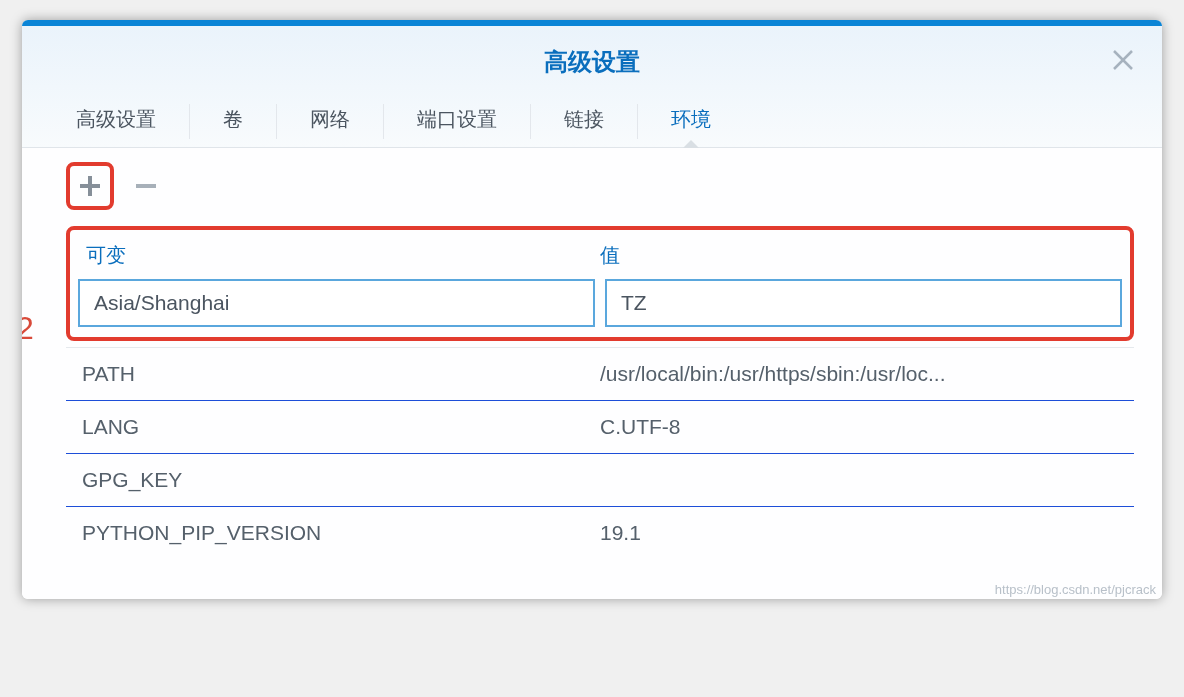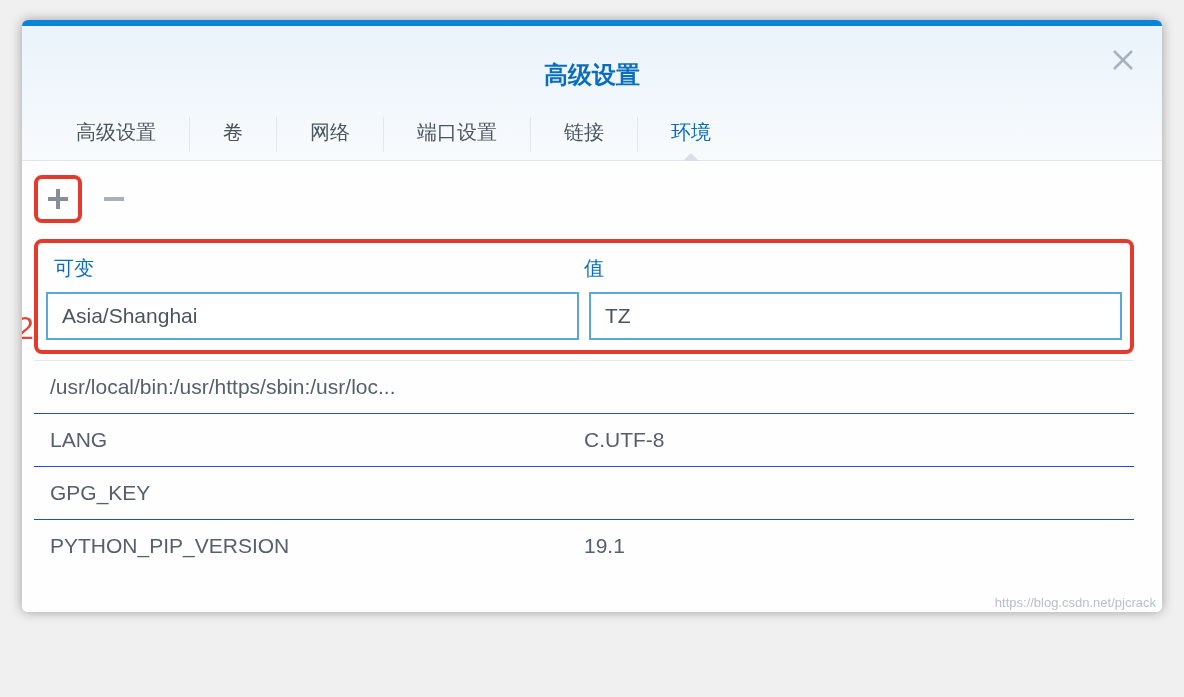--- a/index.html
+++ b/index.html
@@ -22,21 +22,21 @@
       border-radius: 6px;
       overflow: hidden;
       position: relative;
     }
     .window-top-stripe {
       height: 6px;
       background: #0a84d6;
     }
     .header-bg {
       background: linear-gradient(to bottom, #eaf3fb 0%, #f8fbfd 100%);
-      padding-top: 25px;
+      padding-top: 12px;
       padding-bottom: 0;
     }
     .dialog-title {
       text-align: center;
       color: #0a6ebd;
       font-size: 24px;
       font-weight: bold;
       padding: 8px 0 18px 0;
     }
     .close-btn {
@@ -75,21 +75,21 @@
       bottom: -1px;
       left: 50%;
       transform: translateX(-50%);
       width: 0;
       height: 0;
       border-left: 8px solid transparent;
       border-right: 8px solid transparent;
       border-bottom: 8px solid #d9dfe4;
     }
     .content {
-      padding: 14px 28px 40px 12px;
+      padding: 14px 28px 40px 44px;
       background: #fefeff;
     }
     .toolbar {
       display: flex;
       gap: 8px;
       margin-bottom: 16px;
     }
     .icon-btn {
       width: 48px;
       height: 48px;
@@ -222,20 +222,21 @@
         <div class="table-head-col">值</div>
       </div>
       <div class="edit-row">
         <input class="edit-cell" value="Asia/Shanghai" style="">
         <input class="edit-cell" value="TZ" style="">
       </div>
     </div>
 
     <div style="margin-top:0;">
       <div class="data-row">
+        <div class="data-cell">PATH</div>
         <div class="data-cell">/usr/local/bin:/usr/https/sbin:/usr/loc...</div>
       </div>
       <div class="data-row">
         <div class="data-cell">LANG</div>
         <div class="data-cell">C.UTF-8</div>
       </div>
       <div class="data-row">
         <div class="data-cell">GPG_KEY</div>
       </div>
       <div class="data-row">

